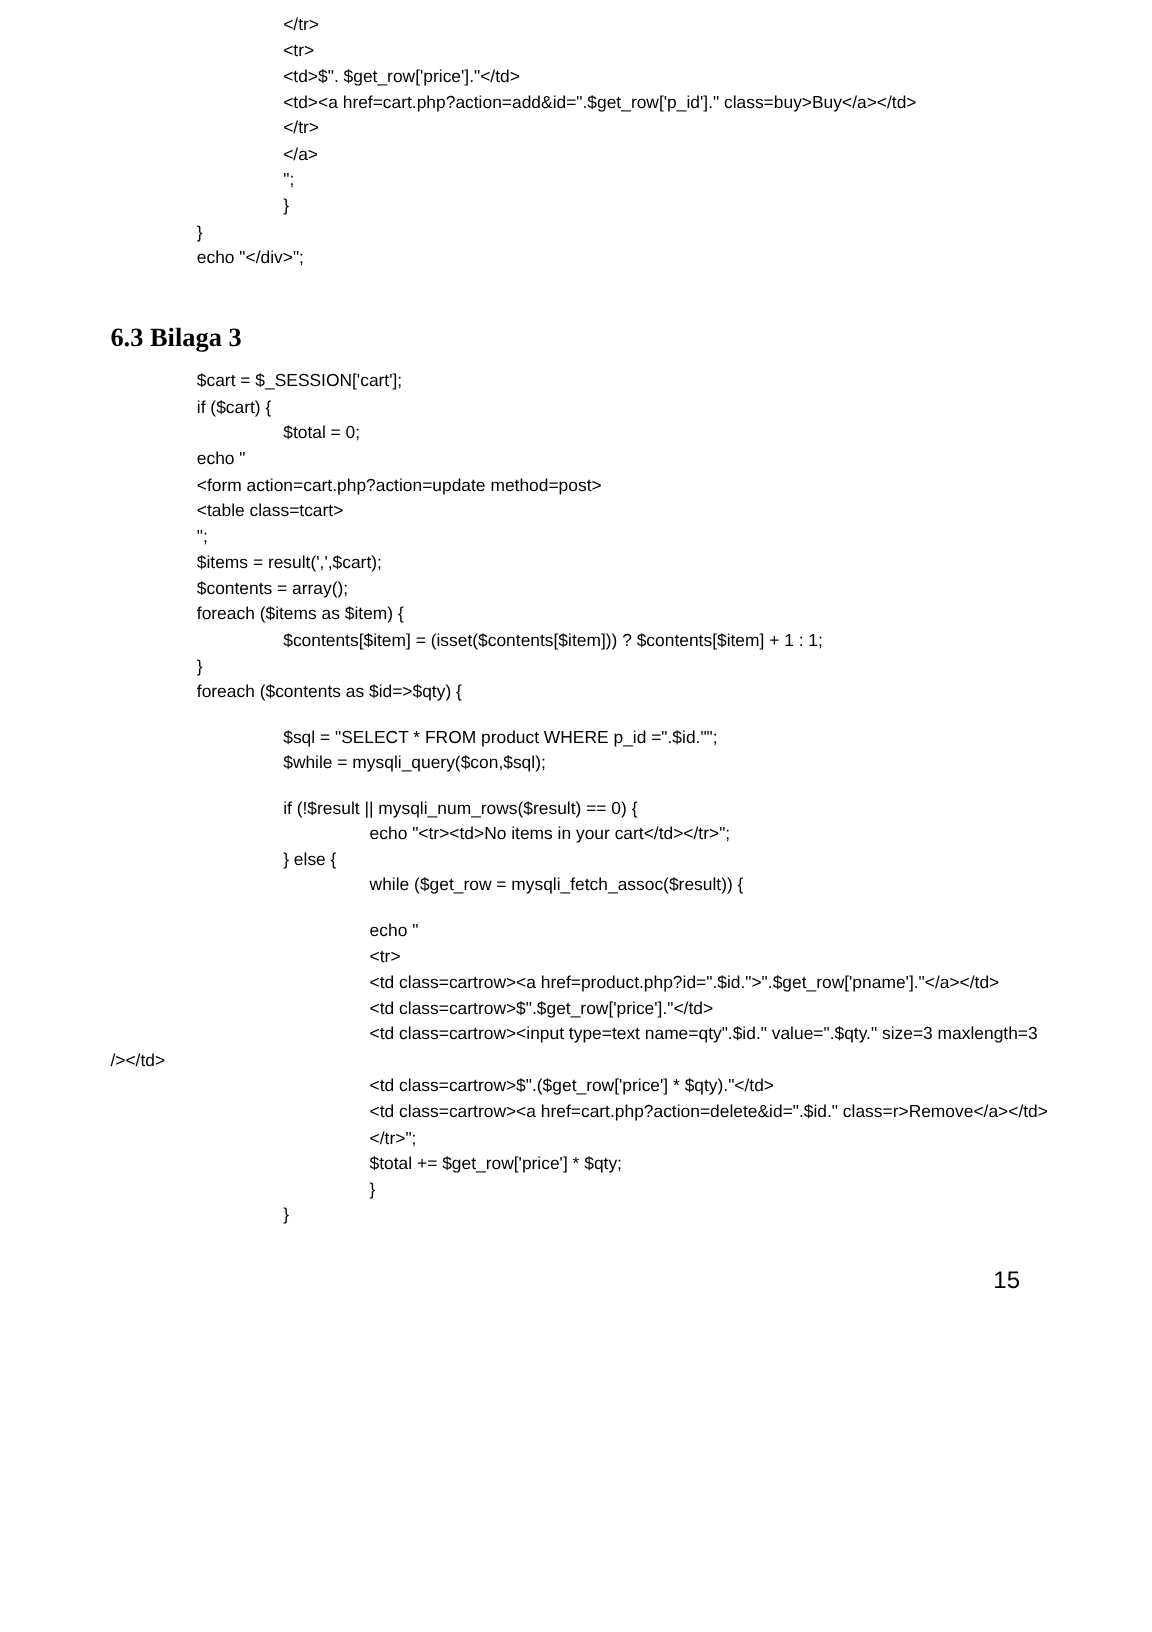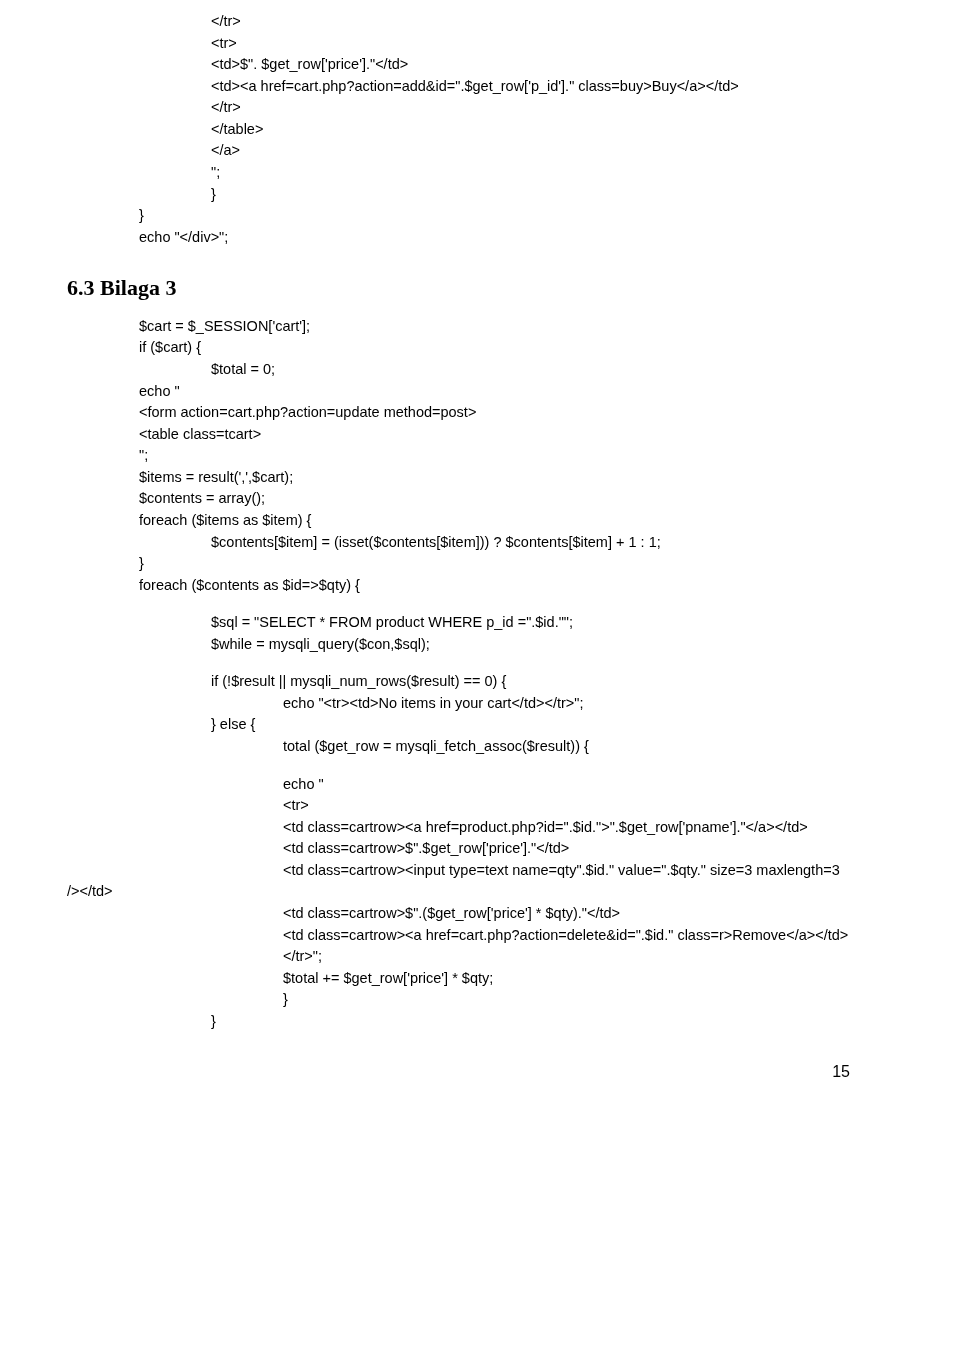--- a/index.html
+++ b/index.html
@@ -6,55 +6,54 @@
     margin: 0;
     padding: 0;
     background: #fff;
     font-family: Arial, Helvetica, sans-serif;
     font-size: 14.5px;
     color: #000;
     line-height: 1.35;
     width: 960px;
   }
   .page {
-    padding: 12px 100px 40px 67px;
+    padding: 12px 100px 40px 92px;
   }
   .ind1 { padding-left: 72px; }
   .ind2 { padding-left: 144px; }
   .ind3 { padding-left: 216px; }
   h2 {
     font-family: Georgia, 'Times New Roman', serif;
     font-size: 22px;
     font-weight: bold;
-    margin: 26px 0 14px 0;
+    margin: 40px 0 14px 0;
   }
   .para {
     margin: 0 0 2px 0;
     white-space: pre;
   }
   .spacer { height: 16px; }
   .noind { padding-left: 0; }
   .pagenum {
     text-align: right;
     padding-right: 10px;
     margin-top: 30px;
-    font-size: 16px;
+    font-size: 20px;
   }
 </style>
 </head>
 <body>
 
 <div class="page">
 
   <div class="para ind2">&lt;/tr&gt;</div>
   <div class="para ind2">&lt;tr&gt;</div>
   <div class="para ind2">&lt;td&gt;$". $get_row['price']."&lt;/td&gt;</div>
   <div class="para ind2">&lt;td&gt;&lt;a href=cart.php?action=add&amp;id=".$get_row['p_id']." class=buy&gt;Buy&lt;/a&gt;&lt;/td&gt;</div>
   <div class="para ind2">&lt;/tr&gt;</div>
-  <div class="para ind2">&lt;/table&gt;</div>
   <div class="para ind2">&lt;/a&gt;</div>
   <div class="para ind2">";</div>
   <div class="para ind2">}</div>
   <div class="para ind1">}</div>
   <div class="para ind1">echo "&lt;/div&gt;";</div>
 
   <h2>6.3 Bilaga 3</h2>
 
 
   <div class="para ind1">$cart = $_SESSION['cart'];</div>
@@ -74,21 +73,21 @@
   <div class="spacer"></div>
 
   <div class="para ind2">$sql = "SELECT * FROM product WHERE p_id =".$id."";</div>
   <div class="para ind2">$while = mysqli_query($con,$sql);</div>
 
   <div class="spacer"></div>
 
   <div class="para ind2">if (!$result || mysqli_num_rows($result) == 0) {</div>
   <div class="para ind3">echo "&lt;tr&gt;&lt;td&gt;No items in your cart&lt;/td&gt;&lt;/tr&gt;";</div>
   <div class="para ind2">} else {</div>
-  <div class="para ind3">total ($get_row = mysqli_fetch_assoc($result)) {</div>
+  <div class="para ind3">while ($get_row = mysqli_fetch_assoc($result)) {</div>
 
   <div class="spacer"></div>
 
   <div class="para ind3">echo "</div>
   <div class="para ind3">&lt;tr&gt;</div>
   <div class="para ind3">&lt;td class=cartrow&gt;&lt;a href=product.php?id=".$id."&gt;".$get_row['pname']."&lt;/a&gt;&lt;/td&gt;</div>
   <div class="para ind3">&lt;td class=cartrow&gt;$".$get_row['price']."&lt;/td&gt;</div>
   <div class="para ind3">&lt;td class=cartrow&gt;&lt;input type=text name=qty".$id." value=".$qty." size=3 maxlength=3</div>
   <div class="para noind">/&gt;&lt;/td&gt;</div>
   <div class="para ind3">&lt;td class=cartrow&gt;$".($get_row['price'] * $qty)."&lt;/td&gt;</div>

